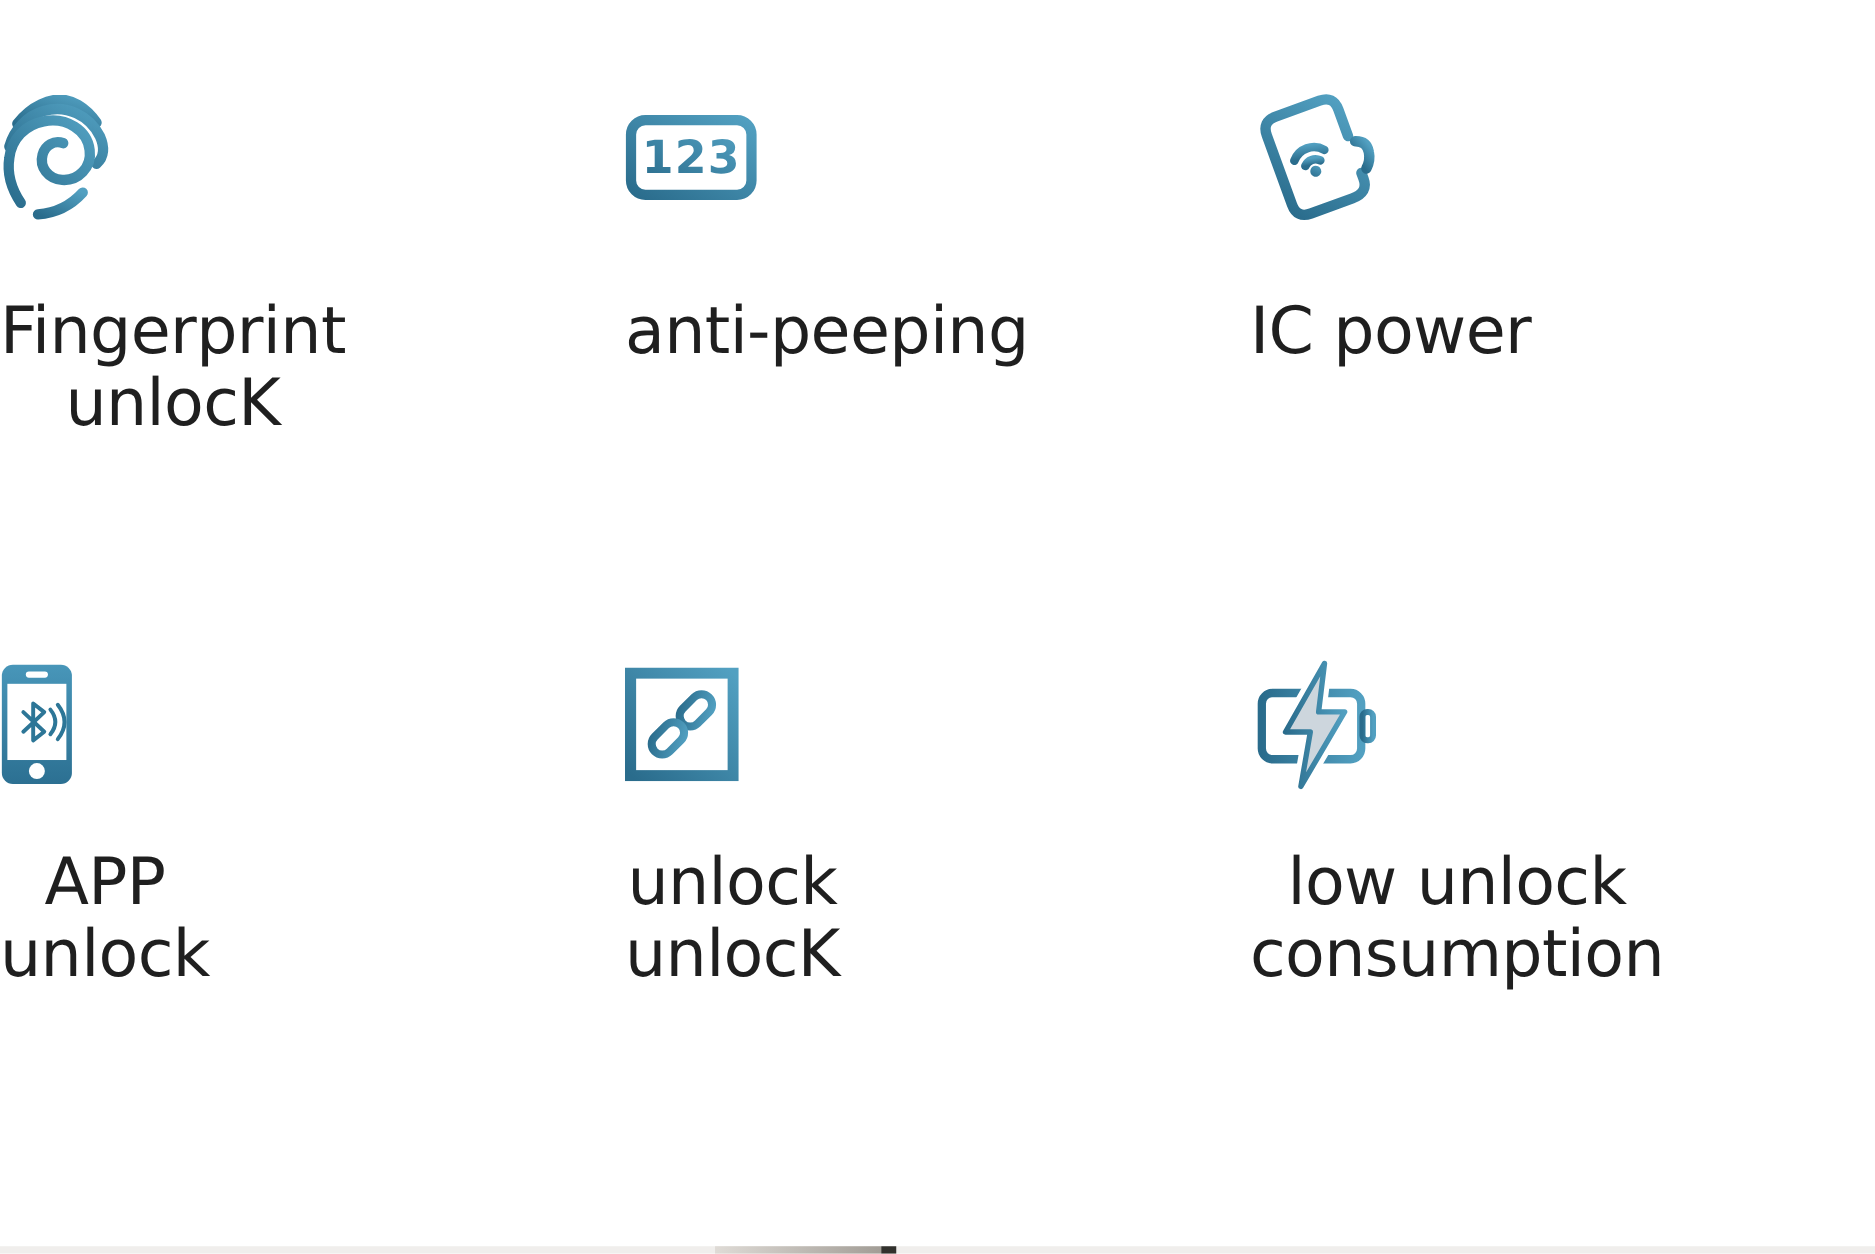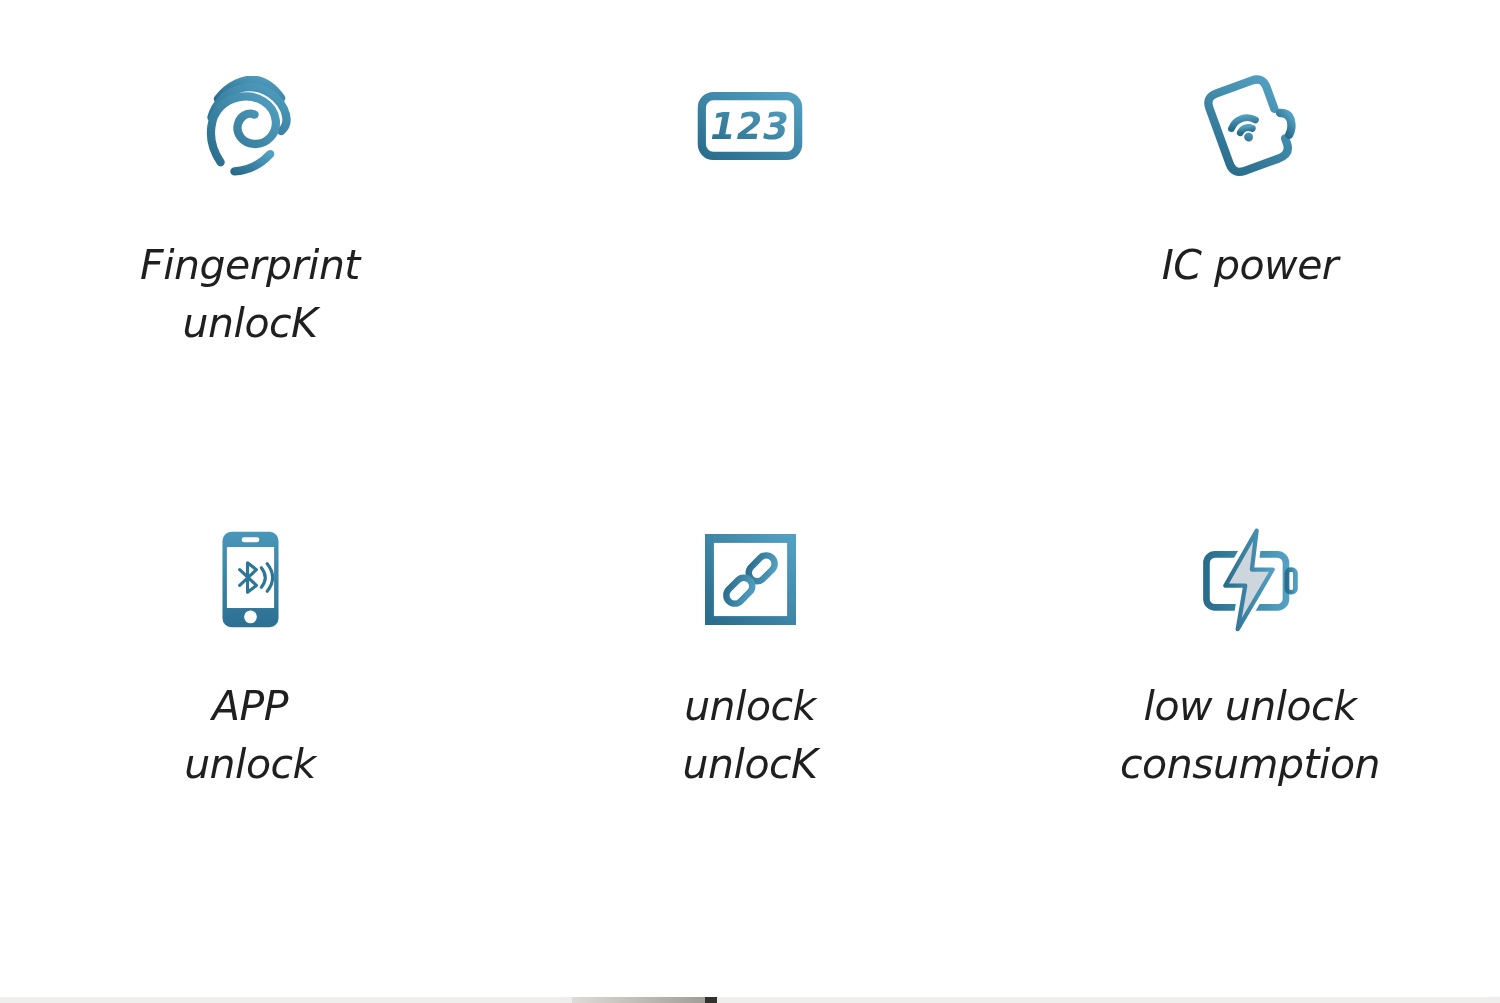--- a/index.html
+++ b/index.html
@@ -4,25 +4,25 @@
 <style>
   html,body{margin:0;padding:0;}
   body{
     width:1500px;height:1003px;position:relative;overflow:hidden;
     background:#ffffff;
     font-family:"DejaVu Sans","Liberation Sans",sans-serif;
   }
   .row{position:absolute;left:0;width:1500px;display:flex;}
   .row1{top:60px;}
   .row2{top:513px;}
-  .cell{width:500px;display:flex;flex-direction:column;align-items:center;font-style:italic;}
+  .cell{width:500px;display:flex;flex-direction:column;align-items:flex-start;}
   .icon-wrap{height:132px;display:flex;align-items:center;justify-content:center;}
   .label{
     margin-top:44px;
-    font-size:41px;line-height:58px;letter-spacing:-0.5px;
+    font-size:52px;line-height:58px;letter-spacing:-0.5px;
     color:#1f1f1f;text-align:center;font-weight:400;
   }
   .row2 .label{margin-top:32px;}
   .label div{min-height:1px;}
 
   
   .bottom-strip{position:absolute;left:0;bottom:0;width:1500px;height:6px;background:#f0eeec;}
   .strip-band{position:absolute;left:572px;top:0;width:133px;height:6px;
     background:linear-gradient(to right,#dfdbd6,#a29d96);}
   .strip-block{position:absolute;left:705px;top:0;width:12px;height:6px;background:#32312d;}
@@ -62,20 +62,21 @@
           <linearGradient id="g2" x1="0" y1="1" x2="1" y2="0">
             <stop offset="0" stop-color="#2a6c8c"></stop>
               <stop offset="1" stop-color="#52a0c1"></stop>
           </linearGradient>
         </defs>
         <rect x="5" y="5" width="100" height="62" rx="12" stroke="url(#g2)" stroke-width="8.5" fill="none"></rect>
         <text x="55" y="49" text-anchor="middle" font-size="38" font-weight="bold" letter-spacing="1" fill="url(#g2)" font-family="DejaVu Sans, Liberation Sans, sans-serif">123</text>
       </svg>
     </div>
     <div class="label">
+      <div>anti-peeping</div>
     </div>
   </div>
 
   <div class="cell">
     <div class="icon-wrap">
       <svg width="108" height="114" viewBox="0 0 110 116" fill="none">
         <defs>
           <linearGradient id="g3" x1="0" y1="1" x2="1" y2="0">
             <stop offset="0" stop-color="#2a6c8c"></stop>
               <stop offset="1" stop-color="#52a0c1"></stop>

